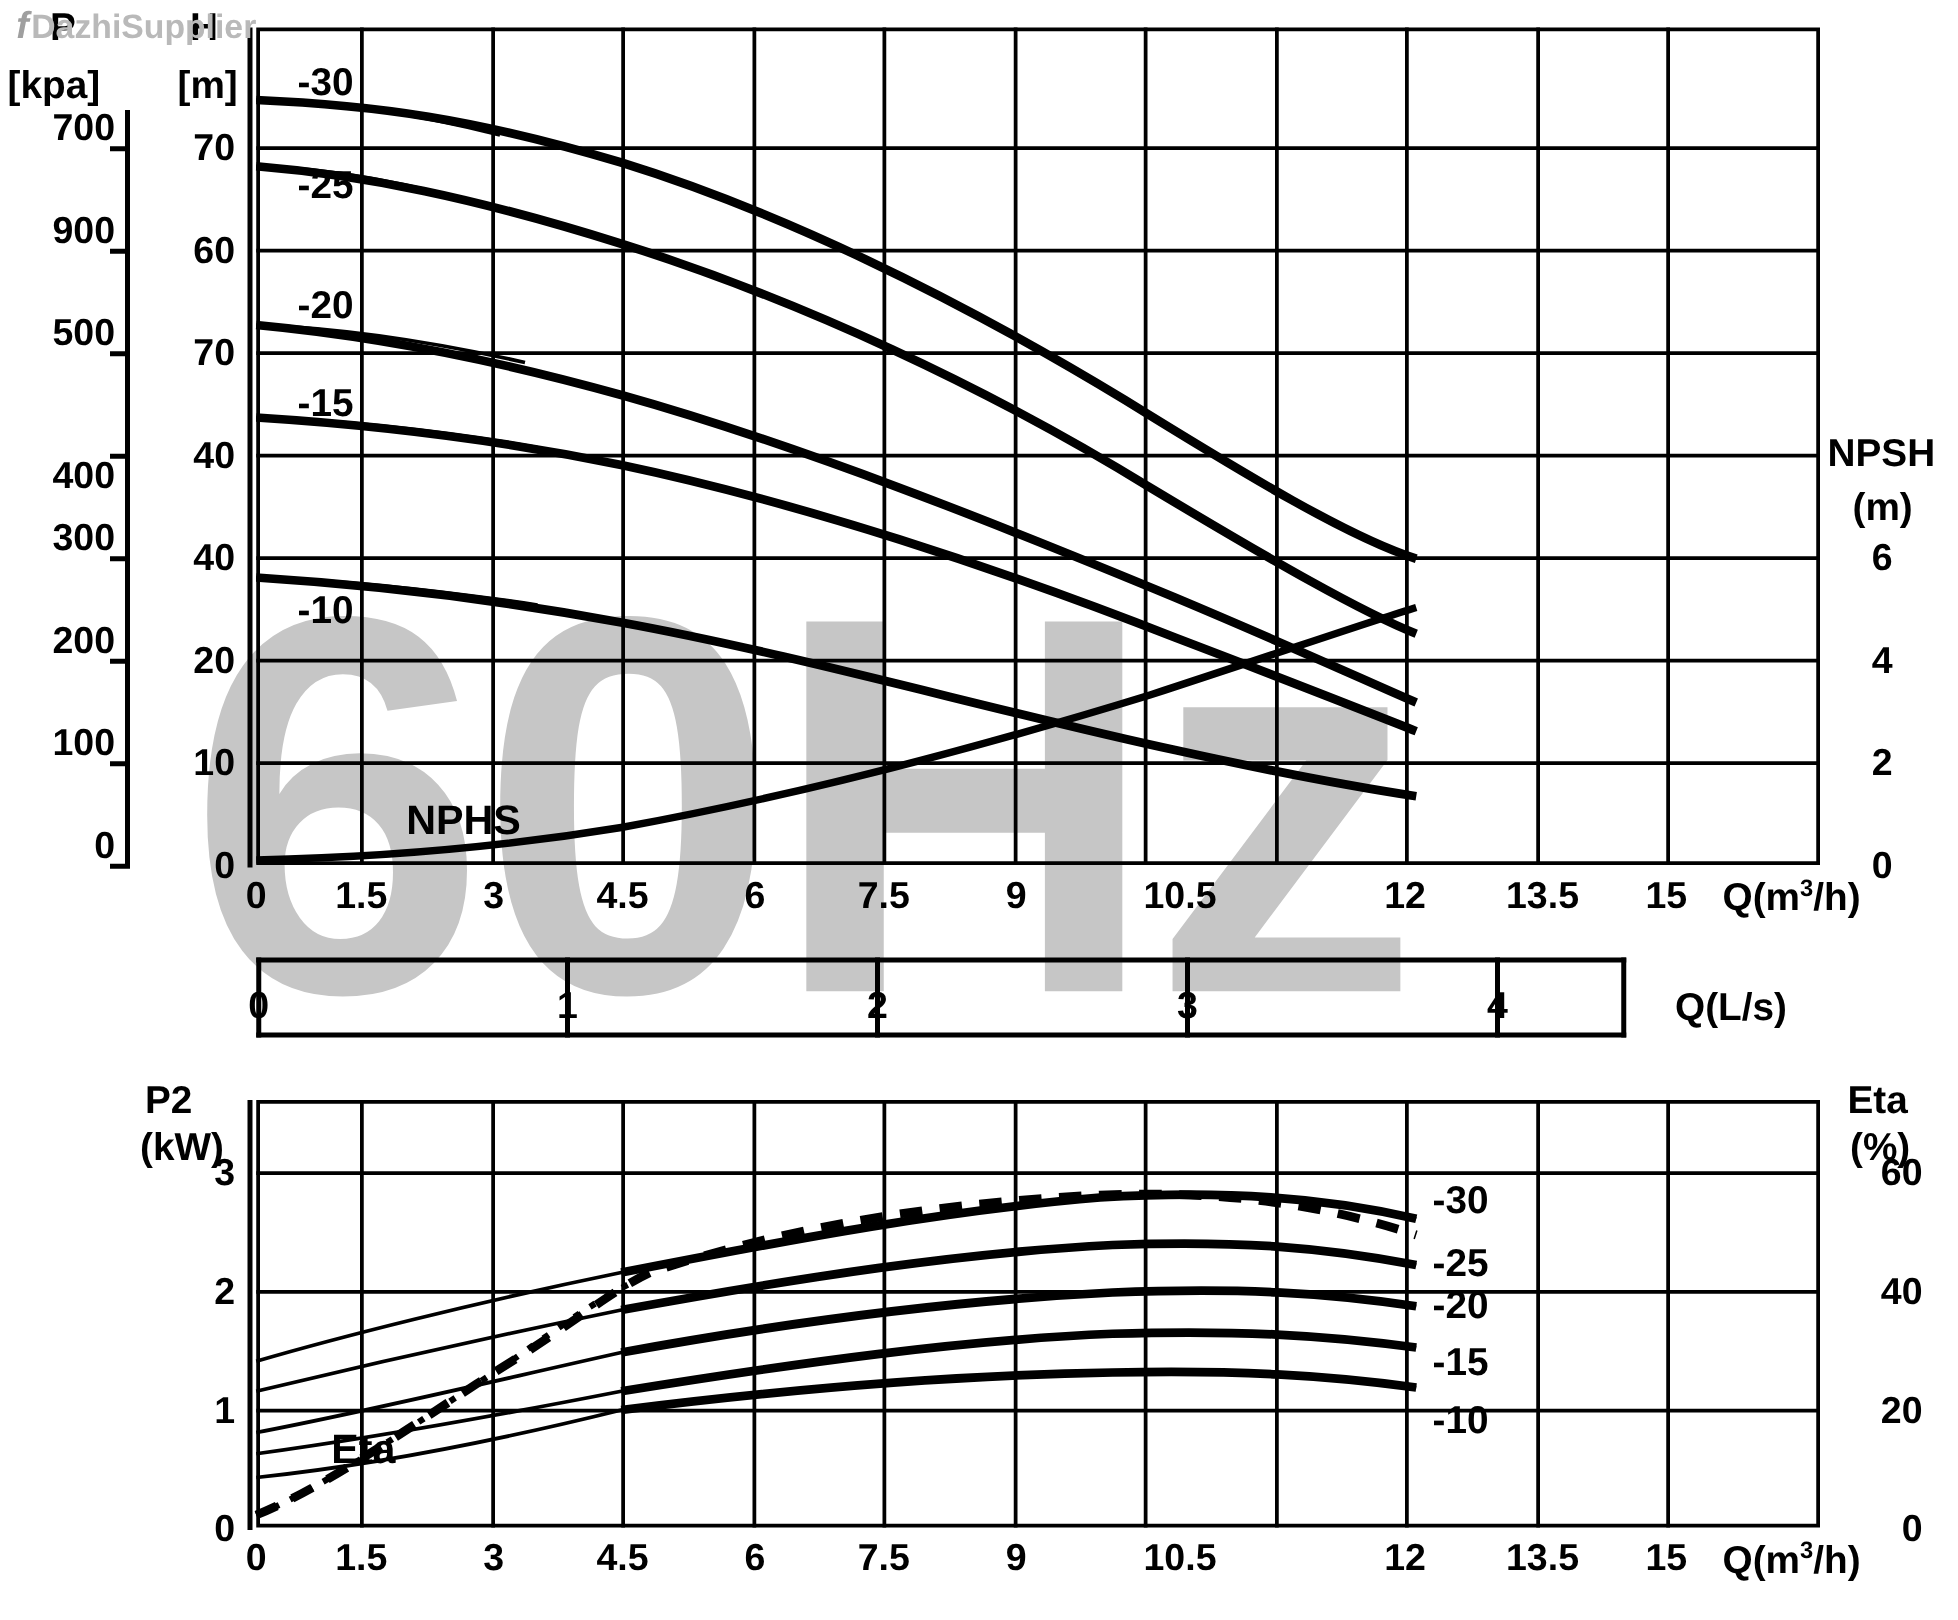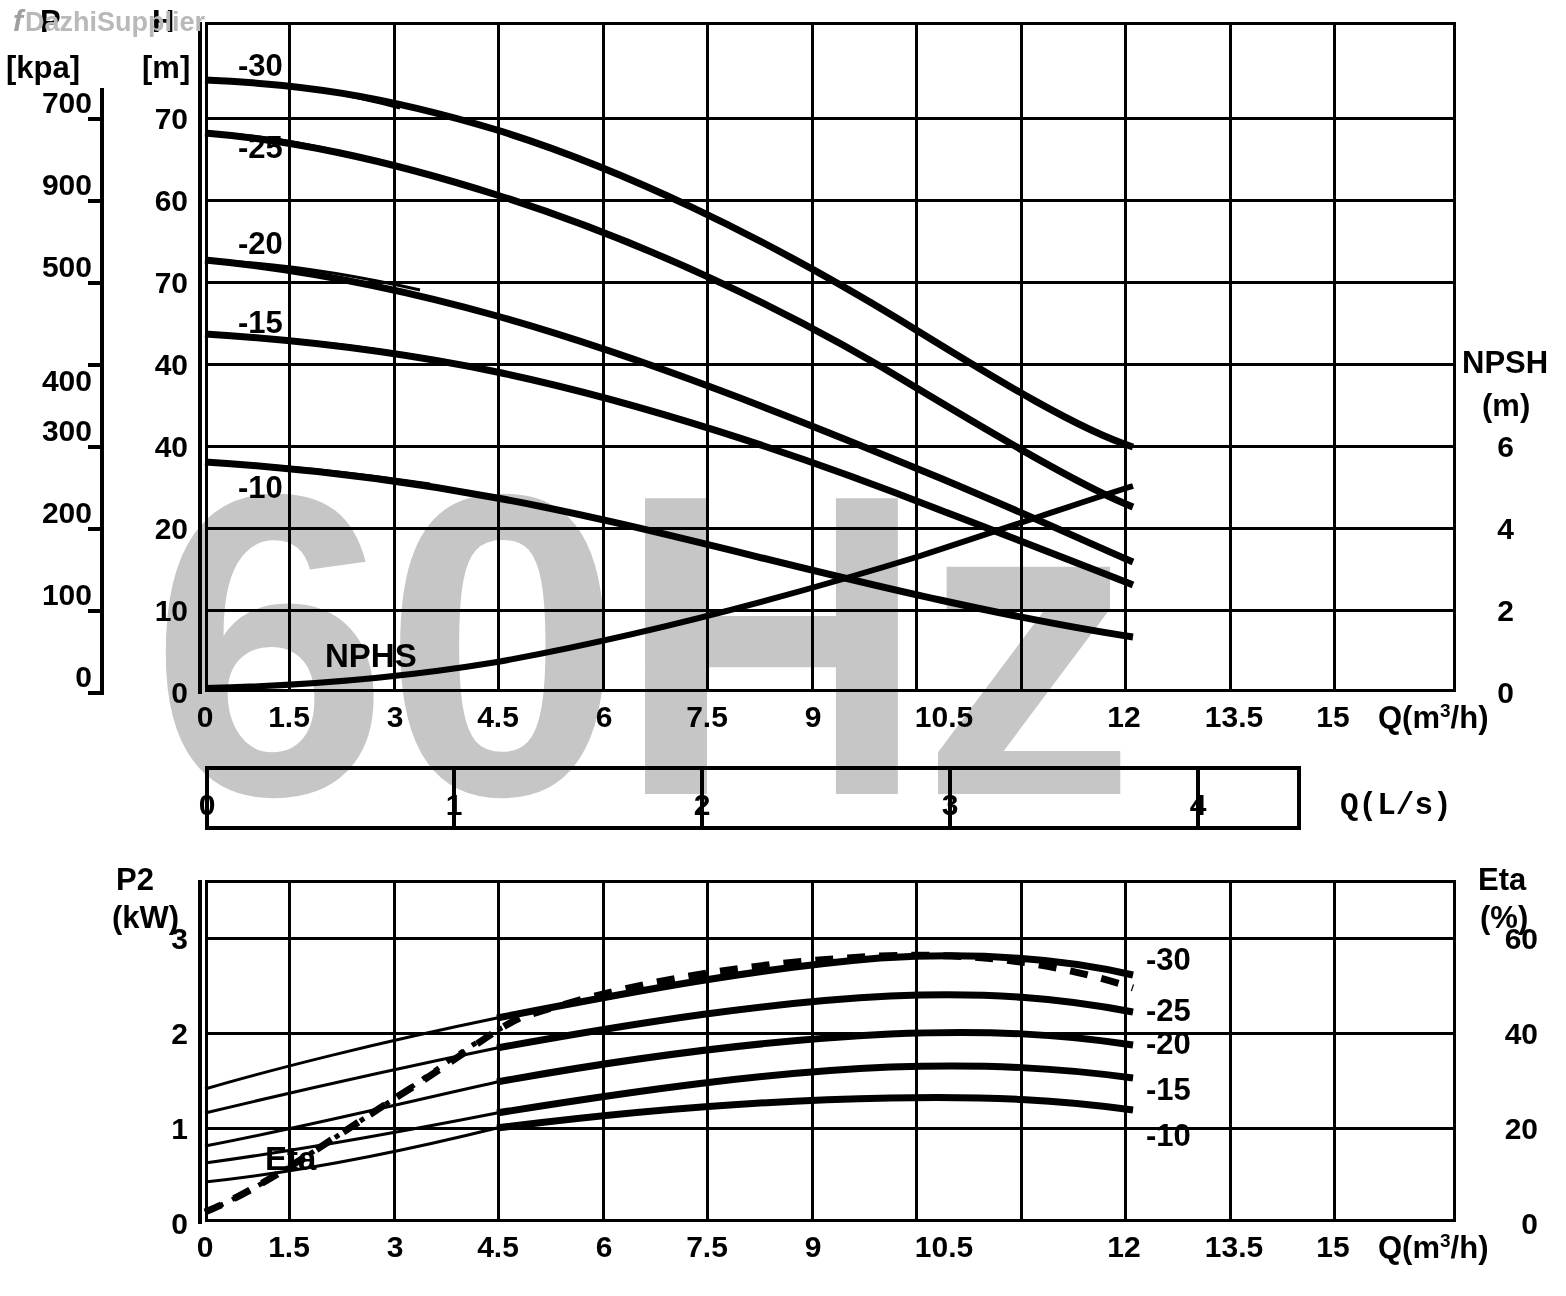--- a/index.html
+++ b/index.html
@@ -175,21 +175,21 @@
   <div class="gridline" style="left:700px;top:766px;width:4px;height:64px;"></div>
   <div class="gridline" style="left:948px;top:766px;width:4px;height:64px;"></div>
   <div class="gridline" style="left:1196px;top:766px;width:4px;height:64px;"></div>
   <div class="gridline" style="left:1297px;top:766px;width:4px;height:64px;"></div>
 
   <div class="tick" style="left:182px;top:788px;width:50px;">0</div>
   <div class="tick" style="left:429px;top:788px;width:50px;">1</div>
   <div class="tick" style="left:677px;top:788px;width:50px;">2</div>
   <div class="tick" style="left:925px;top:788px;width:50px;">3</div>
   <div class="tick" style="left:1173px;top:788px;width:50px;">4</div>
-  <div class="axlabel" style="left:1340px;top:788px;font-family:Liberation Mono, monospace;">Q(L/s)</div>
+  <div class="axlabel" style="left:1340px;top:788px;">Q(L/s)</div>
 
   <div class="plot" style="left:205px;top:880px;width:1251px;height:342px;"></div>
 
   <div class="gridline" style="left:288px;top:880px;width:3px;height:342px;"></div>
   <div class="gridline" style="left:393px;top:880px;width:3px;height:342px;"></div>
   <div class="gridline" style="left:497px;top:880px;width:3px;height:342px;"></div>
   <div class="gridline" style="left:602px;top:880px;width:3px;height:342px;"></div>
   <div class="gridline" style="left:706px;top:880px;width:3px;height:342px;"></div>
   <div class="gridline" style="left:811px;top:880px;width:3px;height:342px;"></div>
   <div class="gridline" style="left:915px;top:880px;width:3px;height:342px;"></div>

